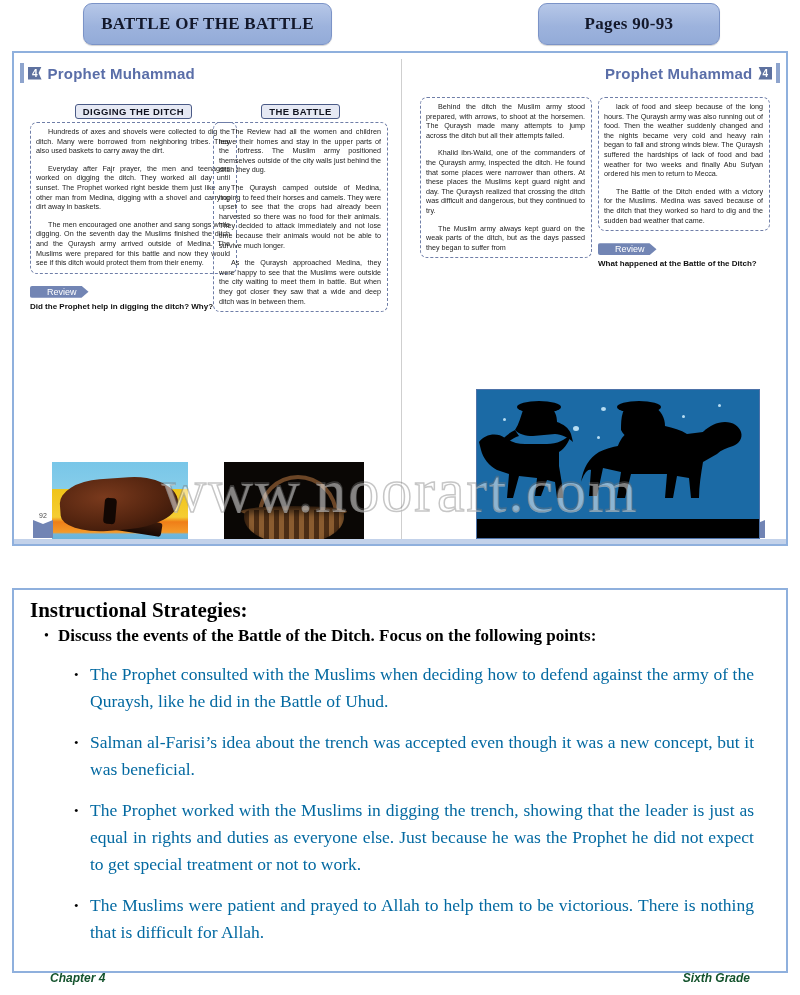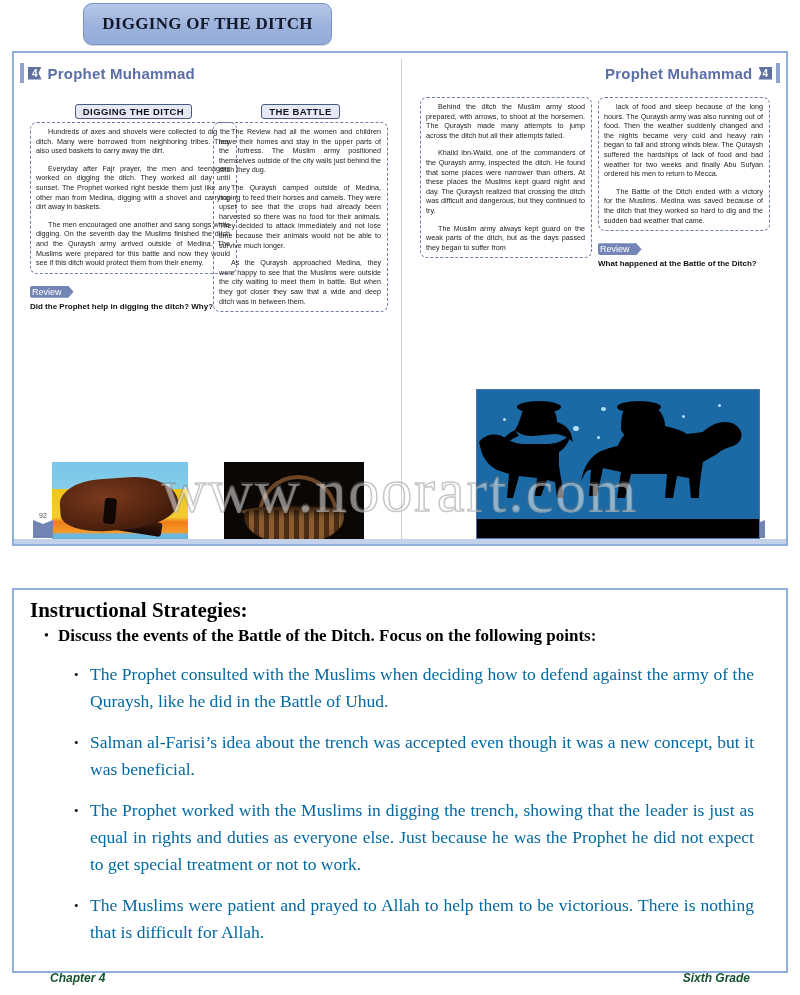--- a/index.html
+++ b/index.html
@@ -163,21 +163,21 @@
 
   
   .review-wrap { margin-top: 7px; }
   .review-tag {
     display: inline-block;
     background: #7285b4;
     color: #ffffff;
     font-family: "Liberation Sans", sans-serif;
     font-size: 9px;
     font-weight: normal;
-    padding: 1px 12px 1px 2px;
+    padding: 1px 12px 1px 17px;
     border-radius: 2px;
     clip-path: polygon(0 0, 88% 0, 100% 50%, 88% 100%, 0 100%);
   }
   .review-q {
     margin-top: 3px;
     font-family: "Liberation Sans", sans-serif;
     font-size: 8px;
     font-weight: bold;
     line-height: 10px;
     color: #0e0e0e;
@@ -395,21 +395,24 @@
     font-size: 12px;
     color: #14532d;
   }
   #page-footer > div { padding: 0 38px; }
 </style>
 </head>
 <body>
 
 <div id="top-header">
   <div class="banner" id="banner-title">
-    <span class="banner-text">DIGGING OF THE DITCH</span>
+    <span class="banner-text">BATTLE OF THE BATTLE</span>
+  </div>
+  <div class="banner" id="banner-pages">
+    <span class="banner-text">Pages 90-93</span>
   </div>
 </div>
 
 <div id="book-panel">
   <div id="book-inner">
 
     <div id="gutter"></div>
 
     <div class="runhead-bar" id="runhead-bar-left"></div>
     <div class="runhead" id="runhead-left">

